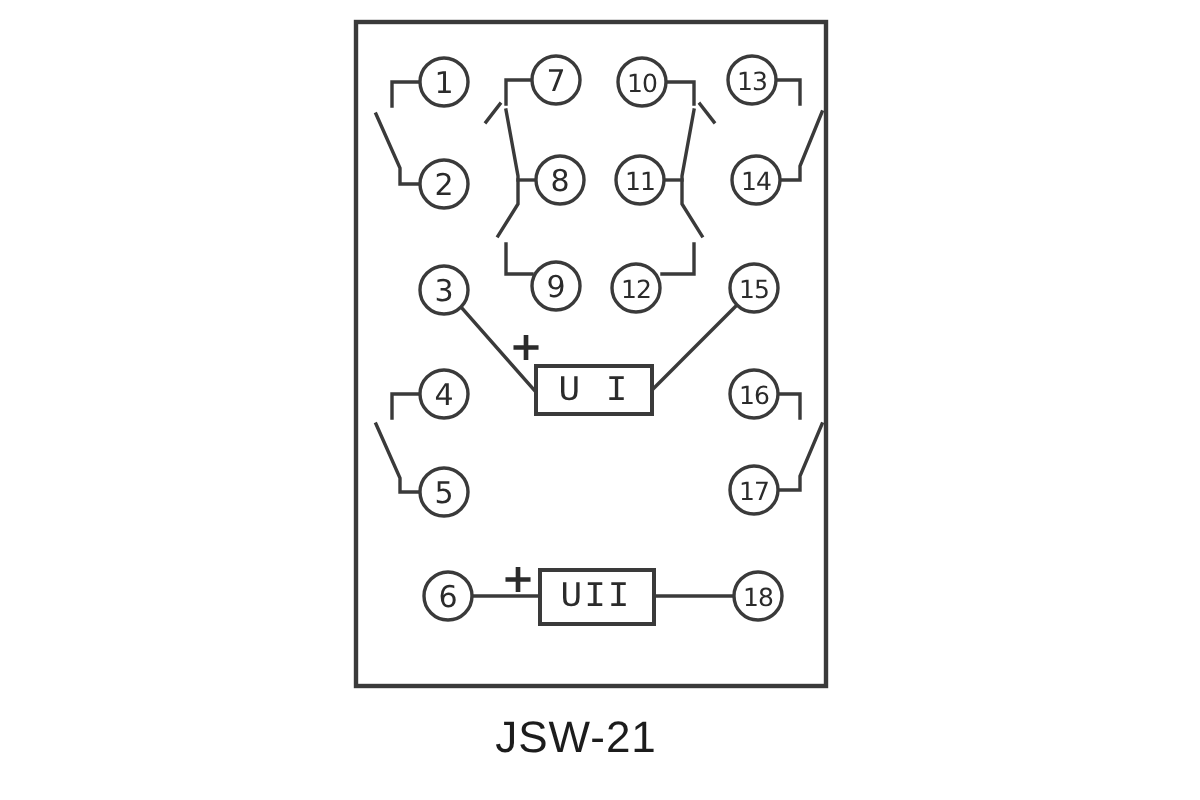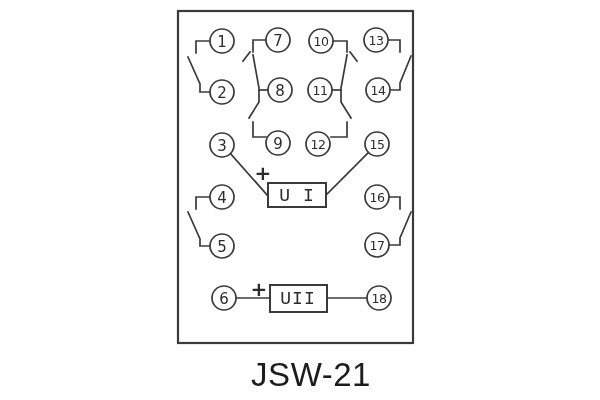--- a/index.html
+++ b/index.html
@@ -11,22 +11,22 @@
   .outline{fill:none;stroke:#3a3a3a;stroke-width:2.2;}
   .unit-box{fill:#ffffff;stroke:#3a3a3a;stroke-width:2;}
   .term{fill:#ffffff;stroke:#3a3a3a;stroke-width:1.7;}
   .digit{font-family:"DejaVu Sans", sans-serif;font-size:15px;fill:#2b2b2b;
          text-anchor:middle;dominant-baseline:central;}
   .digit.small{font-size:12.5px;letter-spacing:-0.5px;}
   .box-label{font-family:"Liberation Mono", monospace;font-size:18px;fill:#2b2b2b;
              text-anchor:middle;dominant-baseline:central;letter-spacing:1px;}
   .plus{font-family:"DejaVu Sans", sans-serif;font-size:20px;font-weight:bold;fill:#2b2b2b;
         text-anchor:middle;dominant-baseline:central;}
-  .caption{position:absolute;left:311px;top:356px;transform:translateX(-50%);
-           font-family:"Liberation Sans", sans-serif;font-size:33px;font-weight:500;
+  .caption{position:absolute;left:288px;top:356px;transform:translateX(-50%);
+           font-family:"Liberation Sans", sans-serif;font-size:22px;font-weight:500;
            color:#1c1c1c;letter-spacing:0.5px;white-space:nowrap;}
 </style>
 </head>
 <body>
 
 <div class="stage">
   <svg id="schematic" width="600" height="400" viewBox="0 0 600 400">
 
     <rect class="outline" x="178" y="11" width="235" height="332"></rect>
 

